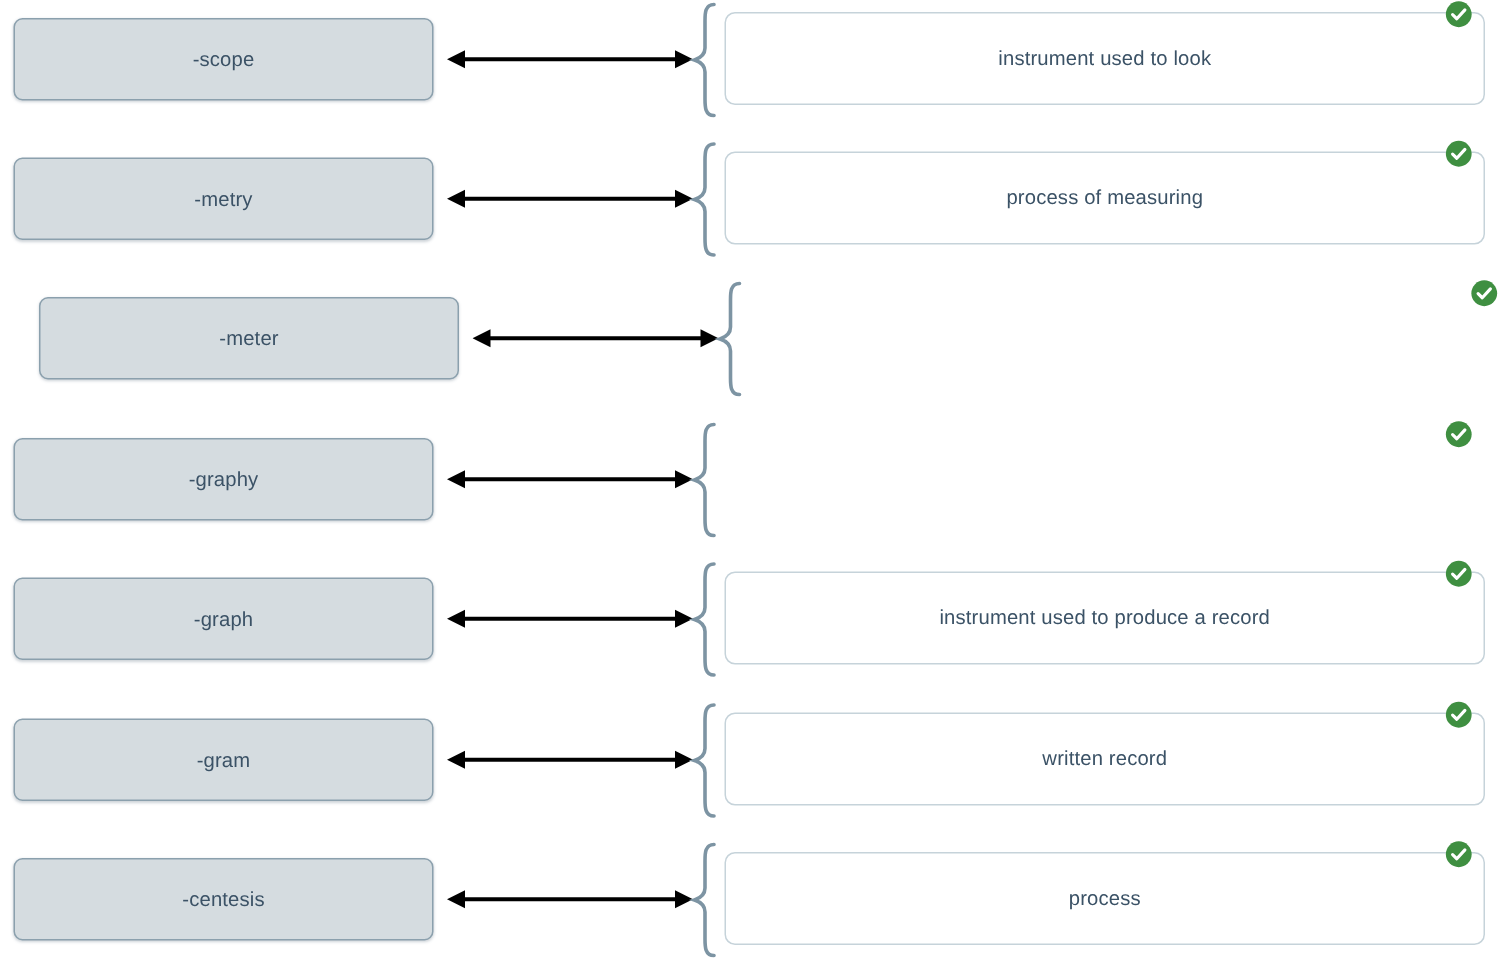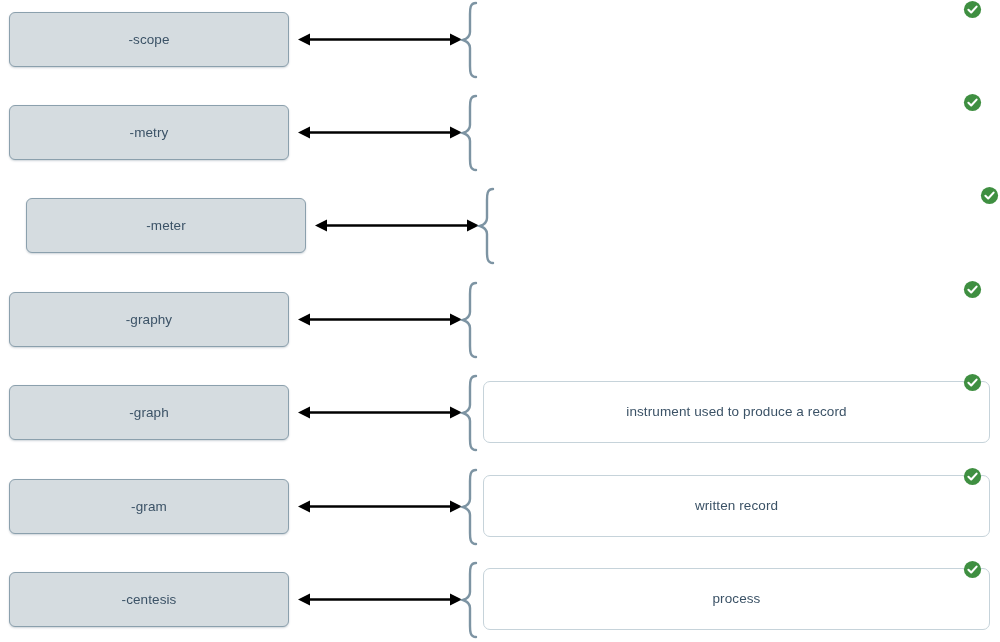--- a/index.html
+++ b/index.html
@@ -121,20 +121,23 @@
         <line x1="10" y1="27.5" x2="154" y2="27.5" stroke="#000000" stroke-width="2.6"></line>
         <polygon points="0,27.5 12,21.5 12,33.5" fill="#000000"></polygon>
         <polygon points="164,27.5 152,21.5 152,33.5" fill="#000000"></polygon>
       </svg>
     </div>
     <div class="brace">
       <svg width="24" height="80" viewBox="0 0 24 80">
         <path d="M17 3 C11 3 11 9 11 14 L11 32 C11 37 7 39 4 40 C7 41 11 43 11 48 L11 66 C11 71 11 77 17 77" fill="none" stroke="#7d94a3" stroke-width="2.4" stroke-linecap="round"></path>
       </svg>
     </div>
+    <div class="definition-slot">
+      <span class="definition-label">instrument used to look</span>
+    </div>
     <div class="correct-badge">
       <svg width="19" height="19" viewBox="0 0 19 19">
         <circle cx="9.5" cy="9.5" r="8.6" fill="#3f8f41"></circle>
         <path d="M5.4 9.8 L8.2 12.5 L13.6 6.6" fill="none" stroke="#ffffff" stroke-width="2.1" stroke-linecap="round" stroke-linejoin="round"></path>
       </svg>
     </div>
   </div>
 
   <div class="match-row" style="top:93px;">
     <div class="term-tile">
@@ -145,20 +148,23 @@
         <line x1="10" y1="27.5" x2="154" y2="27.5" stroke="#000000" stroke-width="2.6"></line>
         <polygon points="0,27.5 12,21.5 12,33.5" fill="#000000"></polygon>
         <polygon points="164,27.5 152,21.5 152,33.5" fill="#000000"></polygon>
       </svg>
     </div>
     <div class="brace">
       <svg width="24" height="80" viewBox="0 0 24 80">
         <path d="M17 3 C11 3 11 9 11 14 L11 32 C11 37 7 39 4 40 C7 41 11 43 11 48 L11 66 C11 71 11 77 17 77" fill="none" stroke="#7d94a3" stroke-width="2.4" stroke-linecap="round"></path>
       </svg>
     </div>
+    <div class="definition-slot">
+      <span class="definition-label">process of measuring</span>
+    </div>
     <div class="correct-badge">
       <svg width="19" height="19" viewBox="0 0 19 19">
         <circle cx="9.5" cy="9.5" r="8.6" fill="#3f8f41"></circle>
         <path d="M5.4 9.8 L8.2 12.5 L13.6 6.6" fill="none" stroke="#ffffff" stroke-width="2.1" stroke-linecap="round" stroke-linejoin="round"></path>
       </svg>
     </div>
   </div>
 
   <div class="match-row" style="top:186px;margin-left:17px;">
     <div class="term-tile">

